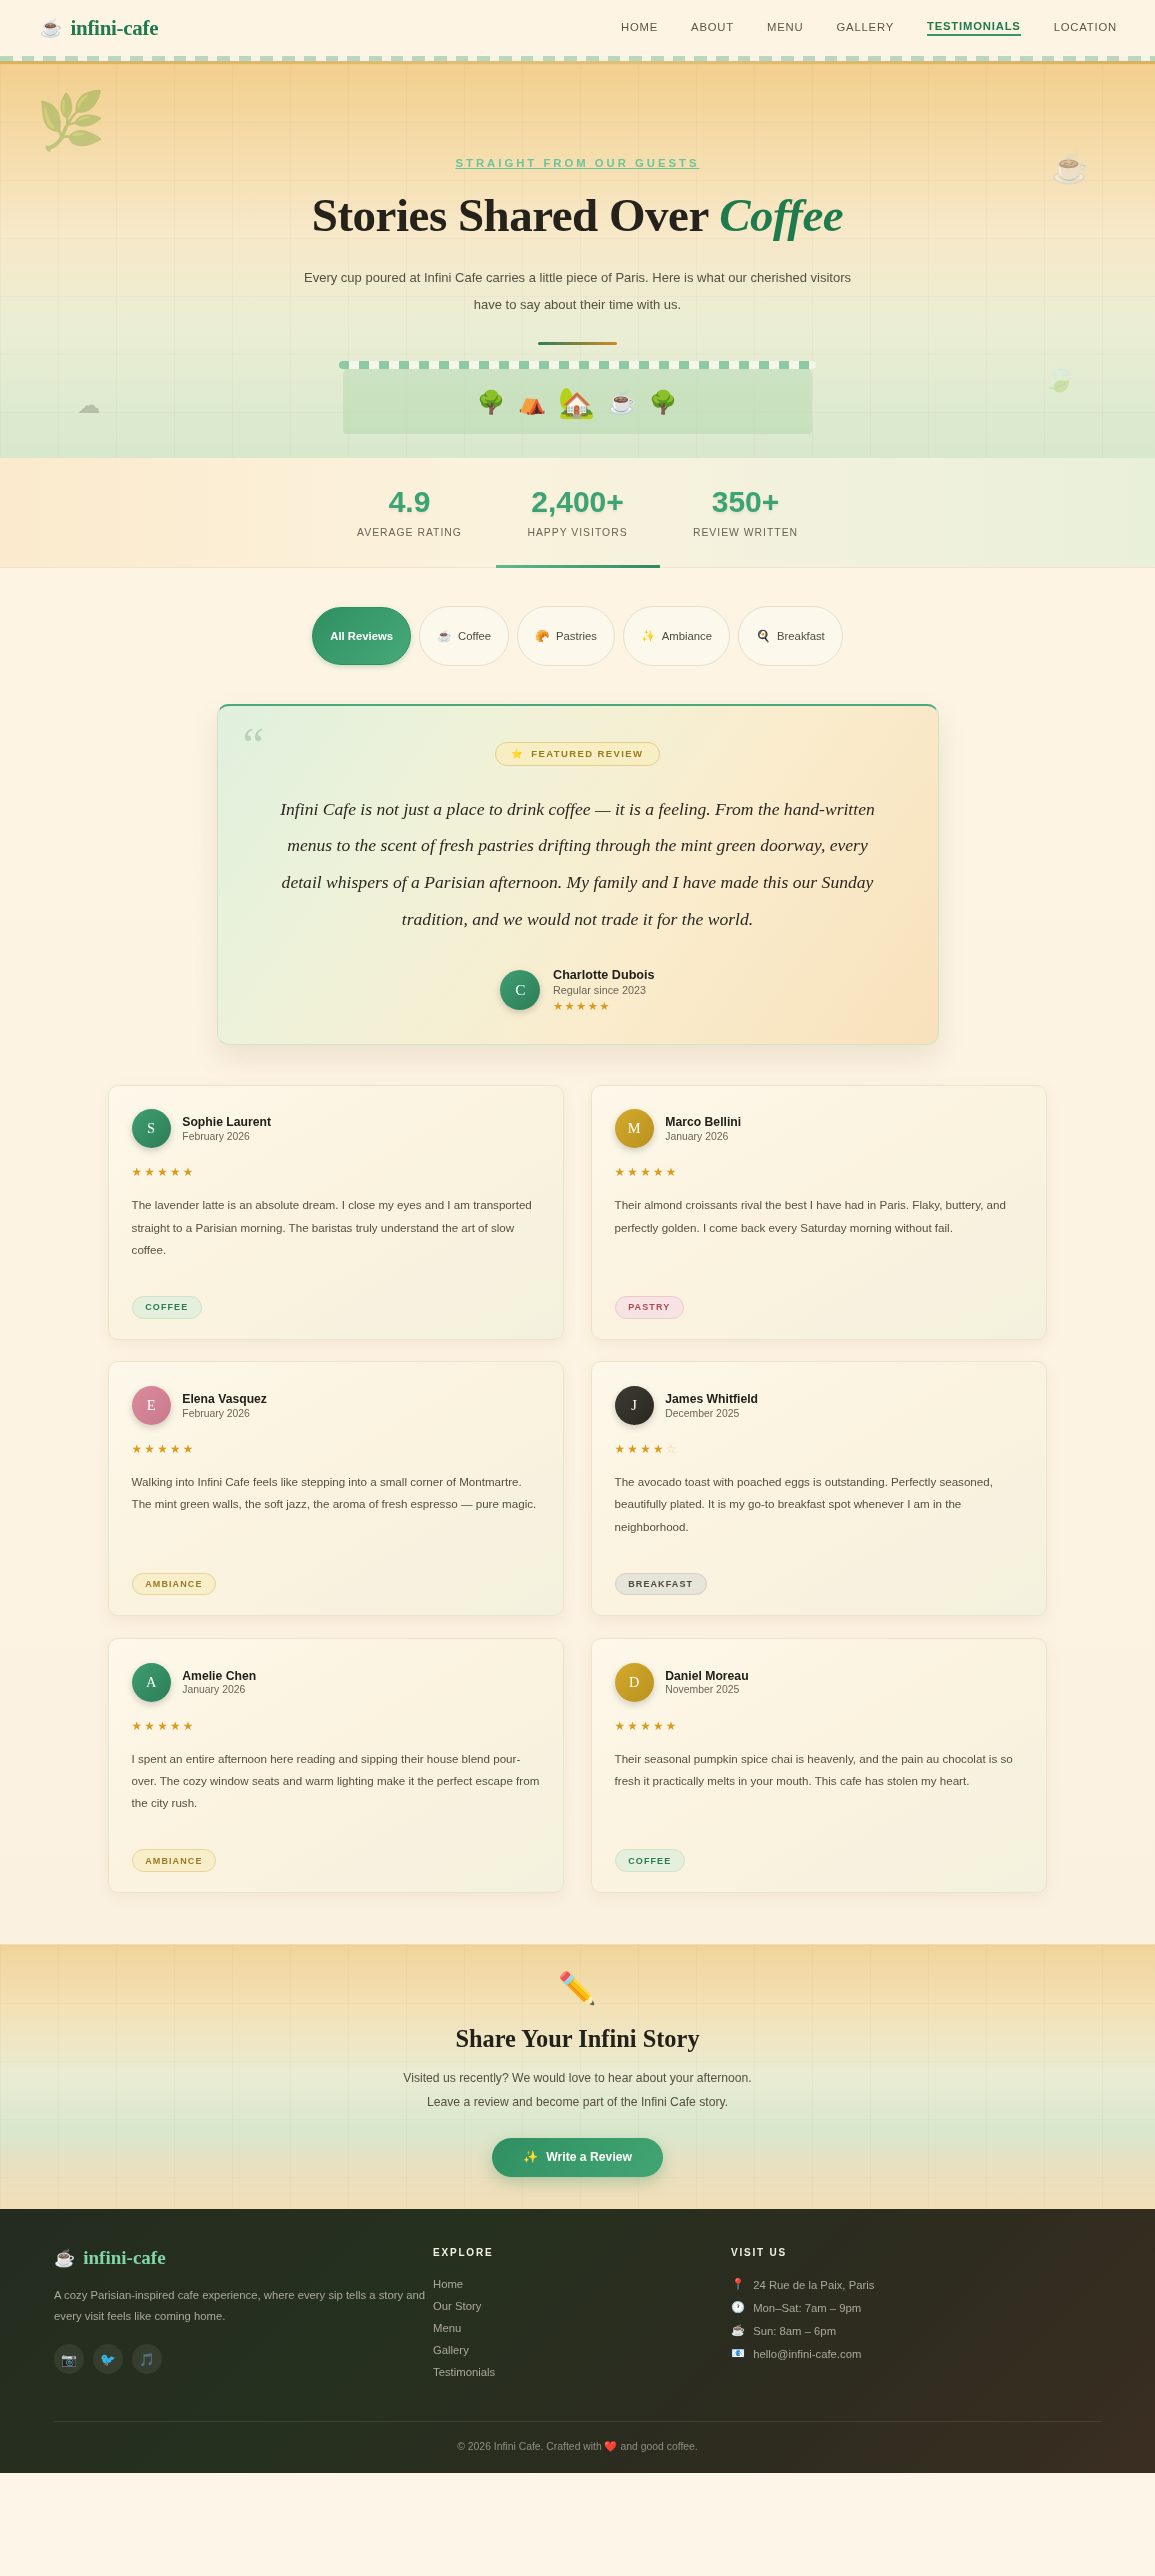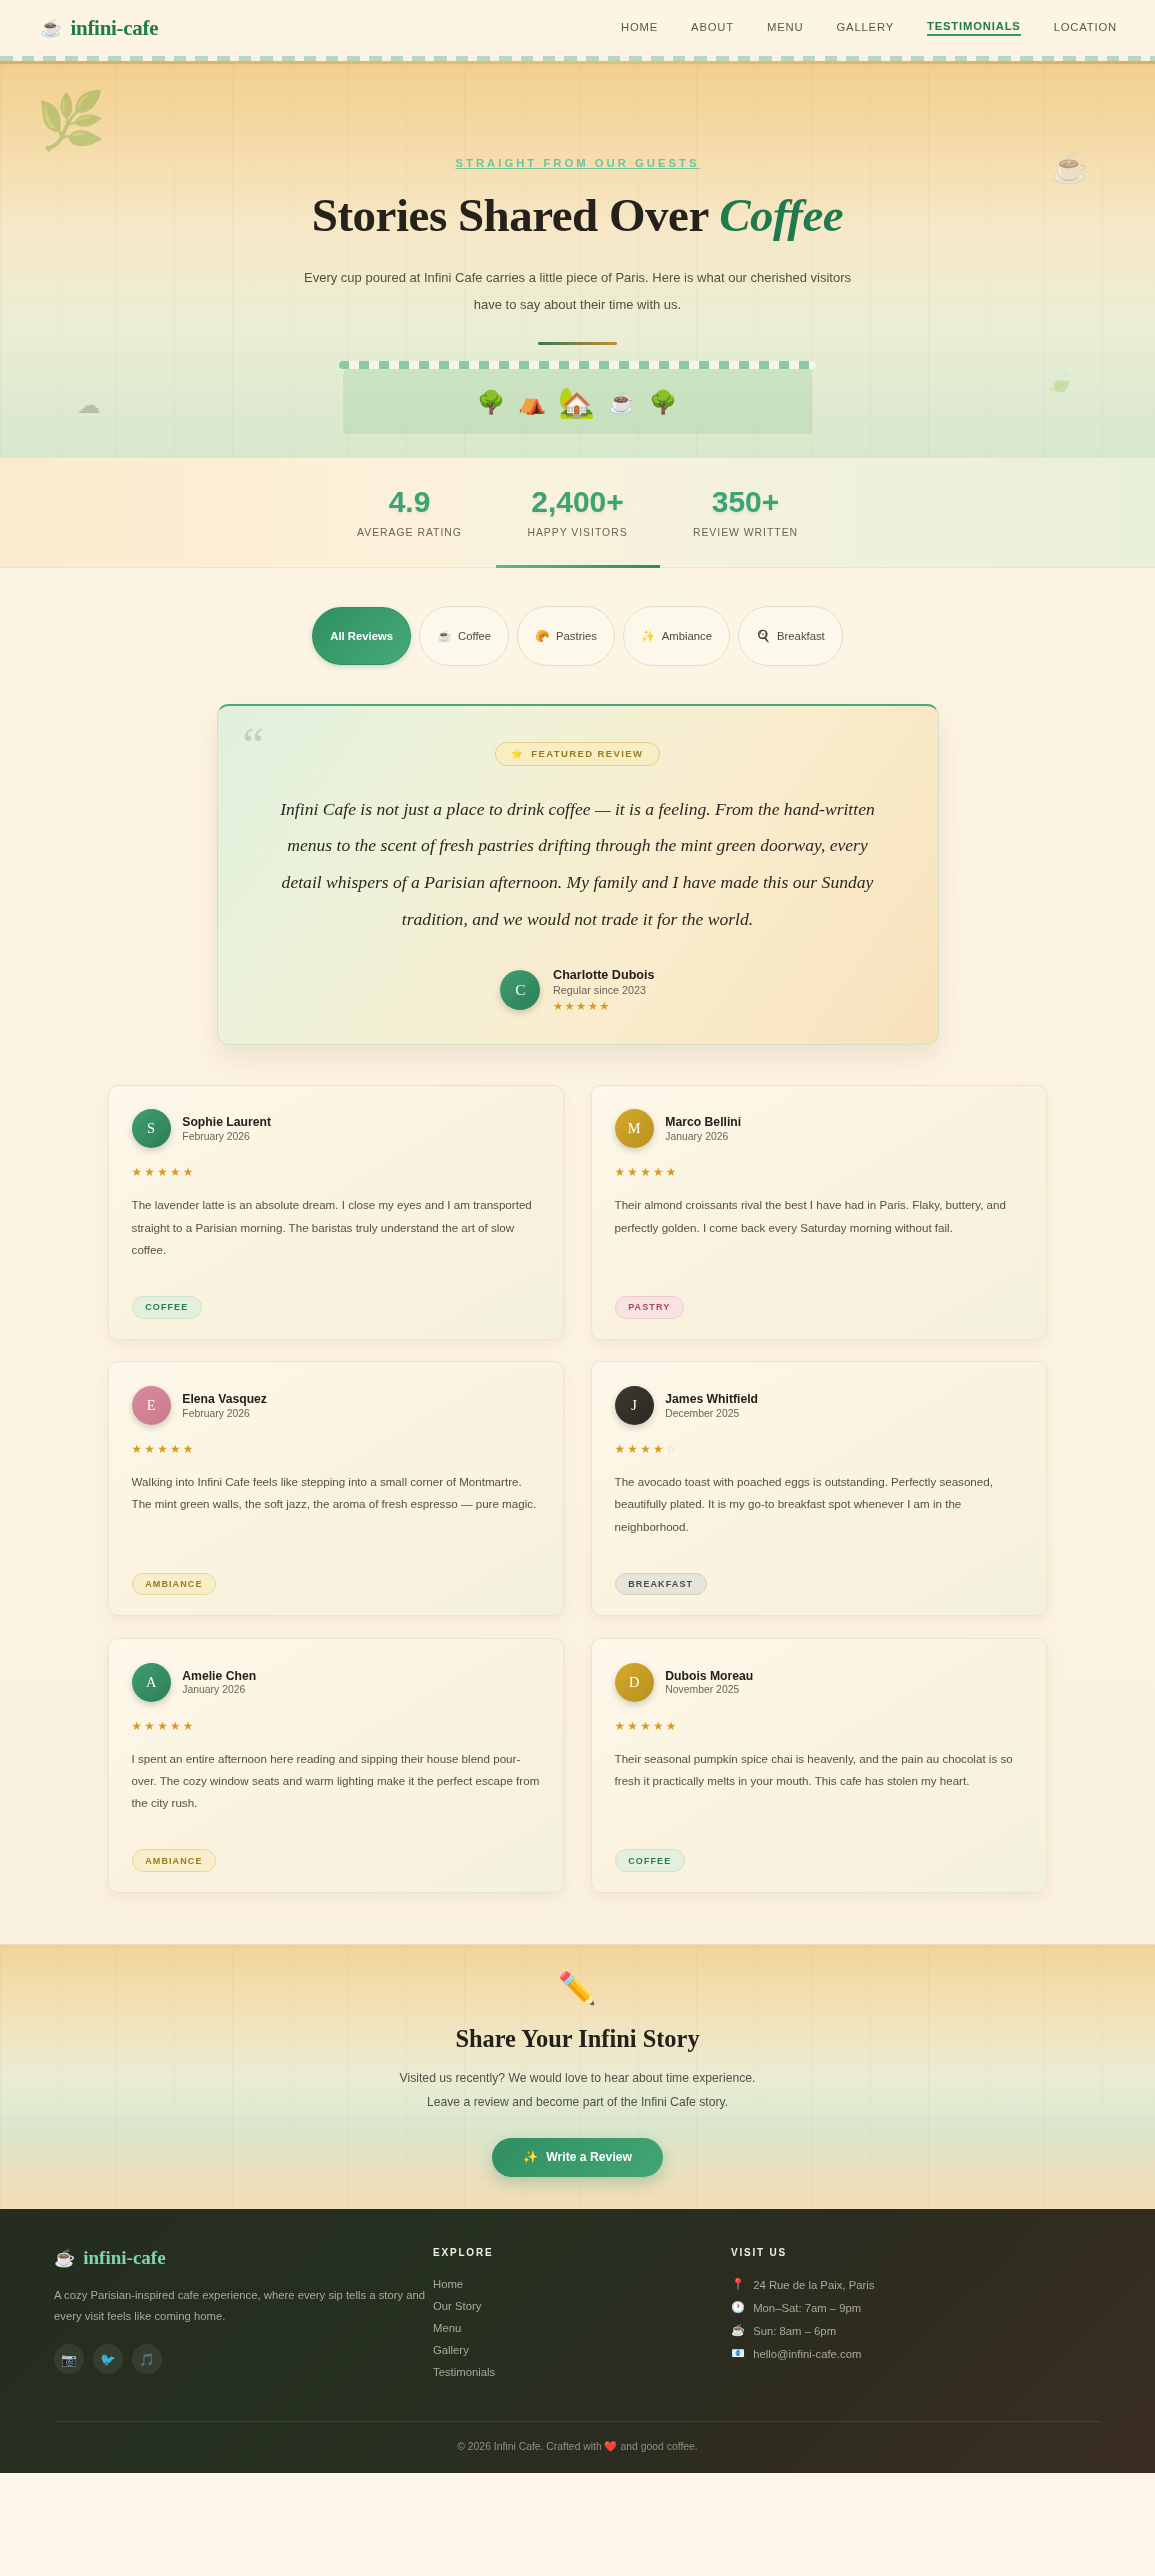--- a/index.html
+++ b/index.html
@@ -572,38 +572,38 @@
             </div>
           </div>
           <div class="rc-stars">★★★★★</div>
           <p class="rc-body">I spent an entire afternoon here reading and sipping their house blend pour-over. The cozy window seats and warm lighting make it the perfect escape from the city rush.</p>
           <span class="tag tag-ambiance">AMBIANCE</span>
         </div>
         <div class="rcard">
           <div class="rc-head">
             <div class="avatar rc-av av-gold">D</div>
             <div>
-              <div class="rc-name">Dubois Moreau</div>
+              <div class="rc-name">Daniel Moreau</div>
               <div class="rc-date">November 2025</div>
             </div>
           </div>
           <div class="rc-stars">★★★★★</div>
           <p class="rc-body">Their seasonal pumpkin spice chai is heavenly, and the pain au chocolat is so fresh it practically melts in your mouth. This cafe has stolen my heart.</p>
           <span class="tag tag-coffee">COFFEE</span>
         </div>
       </div>
   </section>
 
   <section class="cta">
     <div class="cta-grid"></div>
     <div class="cta-inner">
       <div class="cta-emoji">✏️</div>
       <h2 class="cta-title">Share Your Infini Story</h2>
       <div class="cta-sub">
-        <div>Visited us recently? We would love to hear about time experience.</div>
+        <div>Visited us recently? We would love to hear about your afternoon.</div>
         <div>Leave a review and become part of the Infini Cafe story.</div>
       </div>
       <button class="cta-btn">
         <span>✨</span>
         <span>Write a Review</span>
       </button>
     </div>
   </section>
 
   <footer class="footer">

